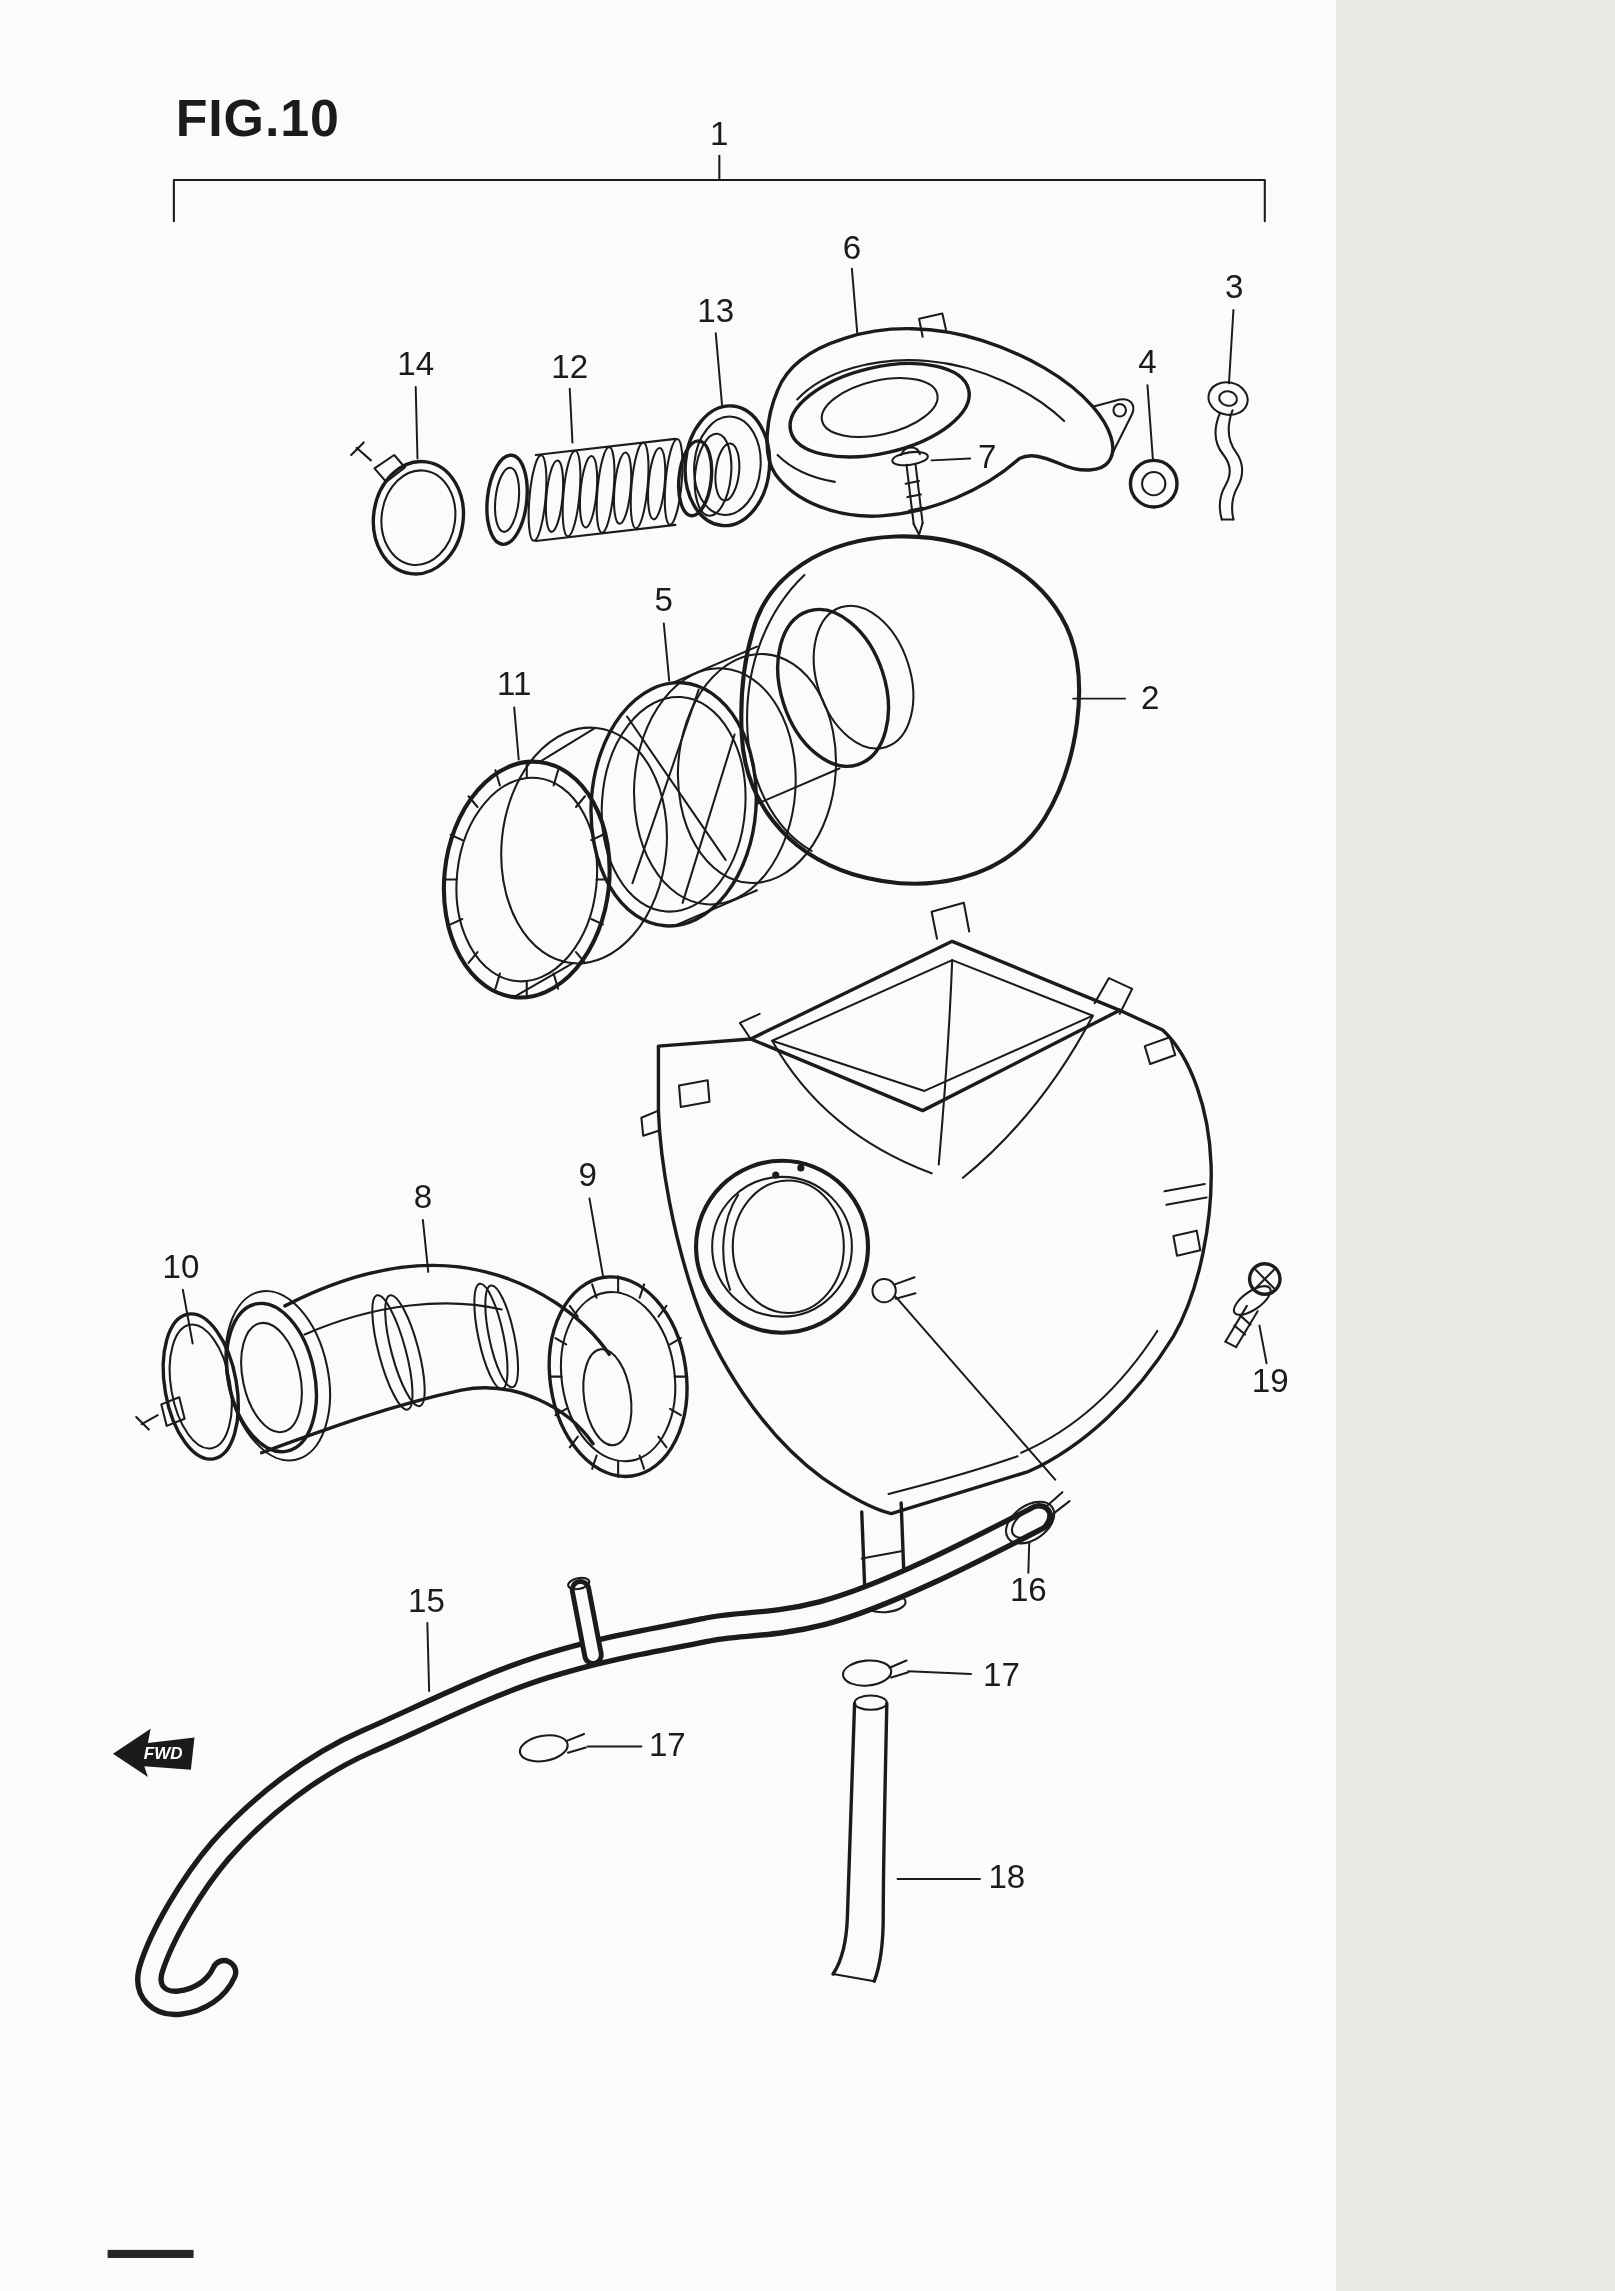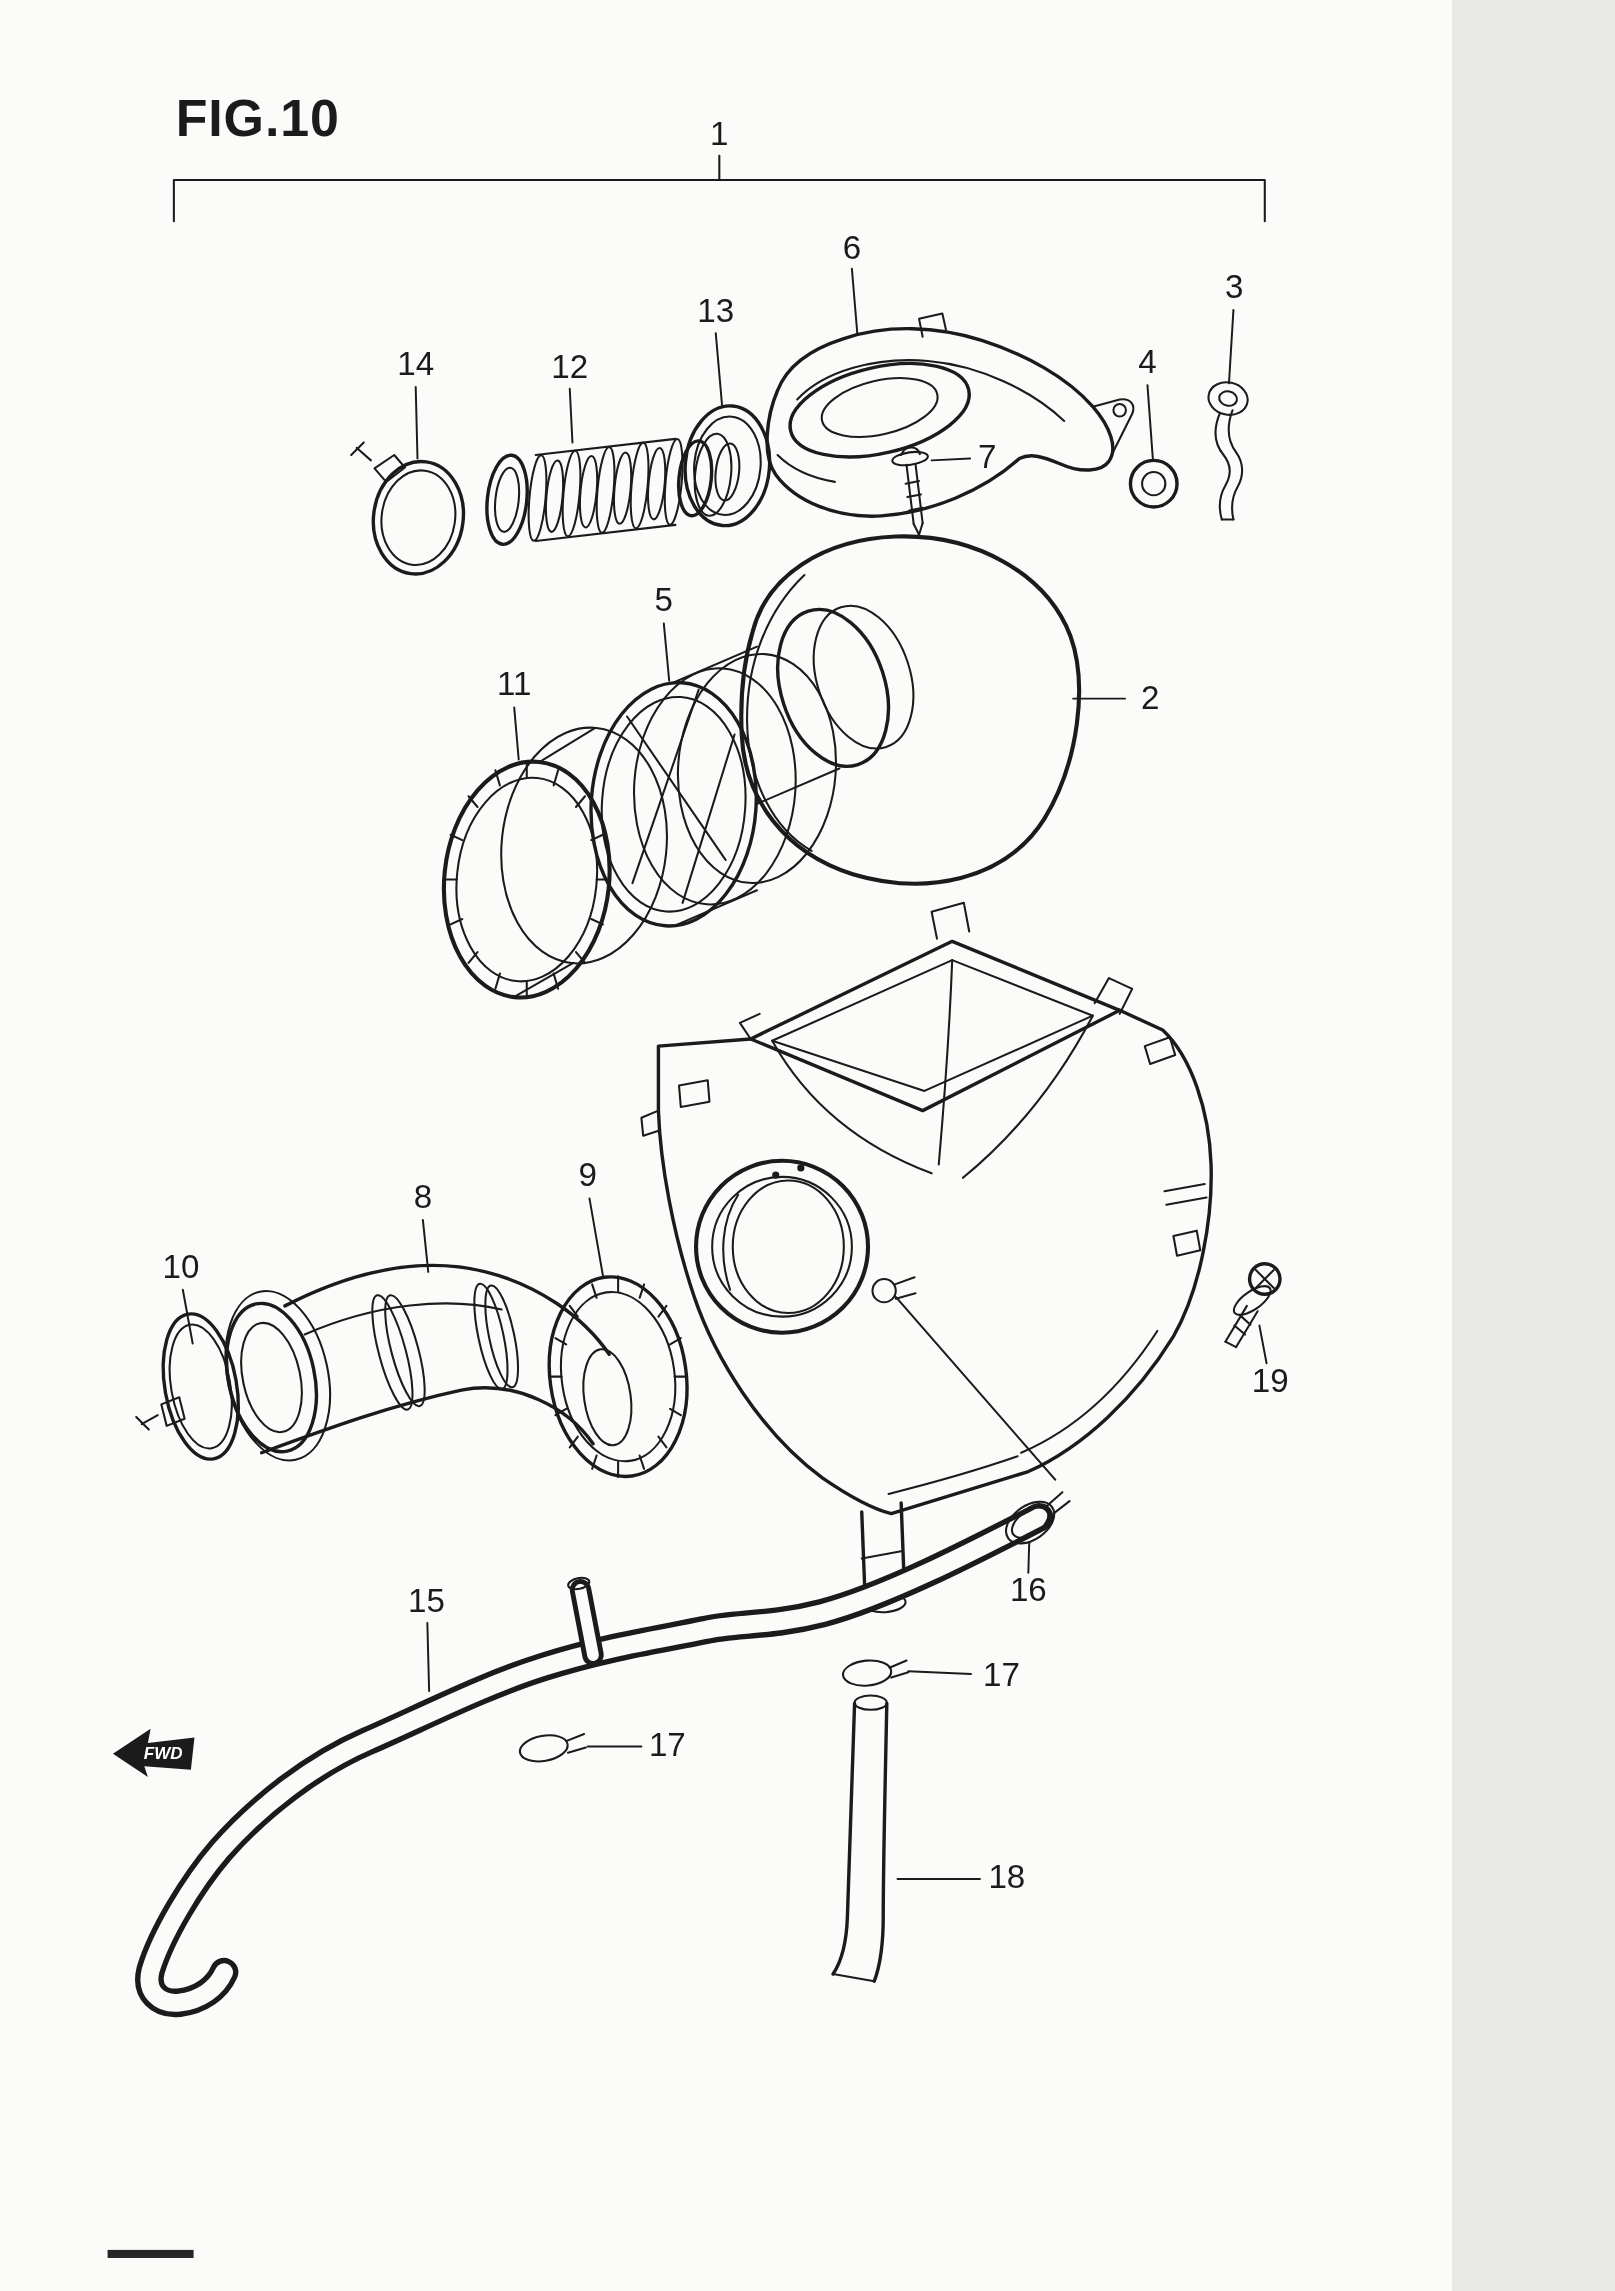--- a/index.html
+++ b/index.html
@@ -1,18 +1,18 @@
 <!DOCTYPE html>
 <html style="--ink: #1b1b1b; --paper: #fbfbf9;font-size:14.3px"><head>
 <meta charset="utf-8">
 <style>
   :root { --ink:#1b1b1b; --paper:#fbfbf9; }
   html,body { margin:0; padding:0; background:#e8e8e4; }
   .page {
-    width:1452px; height:2292px;
+    width:1336px; height:2292px;
     background:var(--paper,#fbfbf9);
     position:relative; overflow:hidden;
     font-family:"Liberation Sans", sans-serif;
   }
   svg { display:block; color:var(--ink,#1b1b1b); }
   .ln  { fill:none; stroke:currentColor; stroke-width:3.8; stroke-linecap:round; stroke-linejoin:round; }
   .tk  { fill:none; stroke:currentColor; stroke-width:4.6; stroke-linecap:round; stroke-linejoin:round; }
   .tn  { fill:none; stroke:currentColor; stroke-width:2.3; stroke-linecap:round; stroke-linejoin:round; }
   .leader { fill:none; stroke:currentColor; stroke-width:2.2; stroke-linecap:round; }
   .hose-o { fill:none; stroke:currentColor; stroke-width:32; stroke-linecap:round; }

